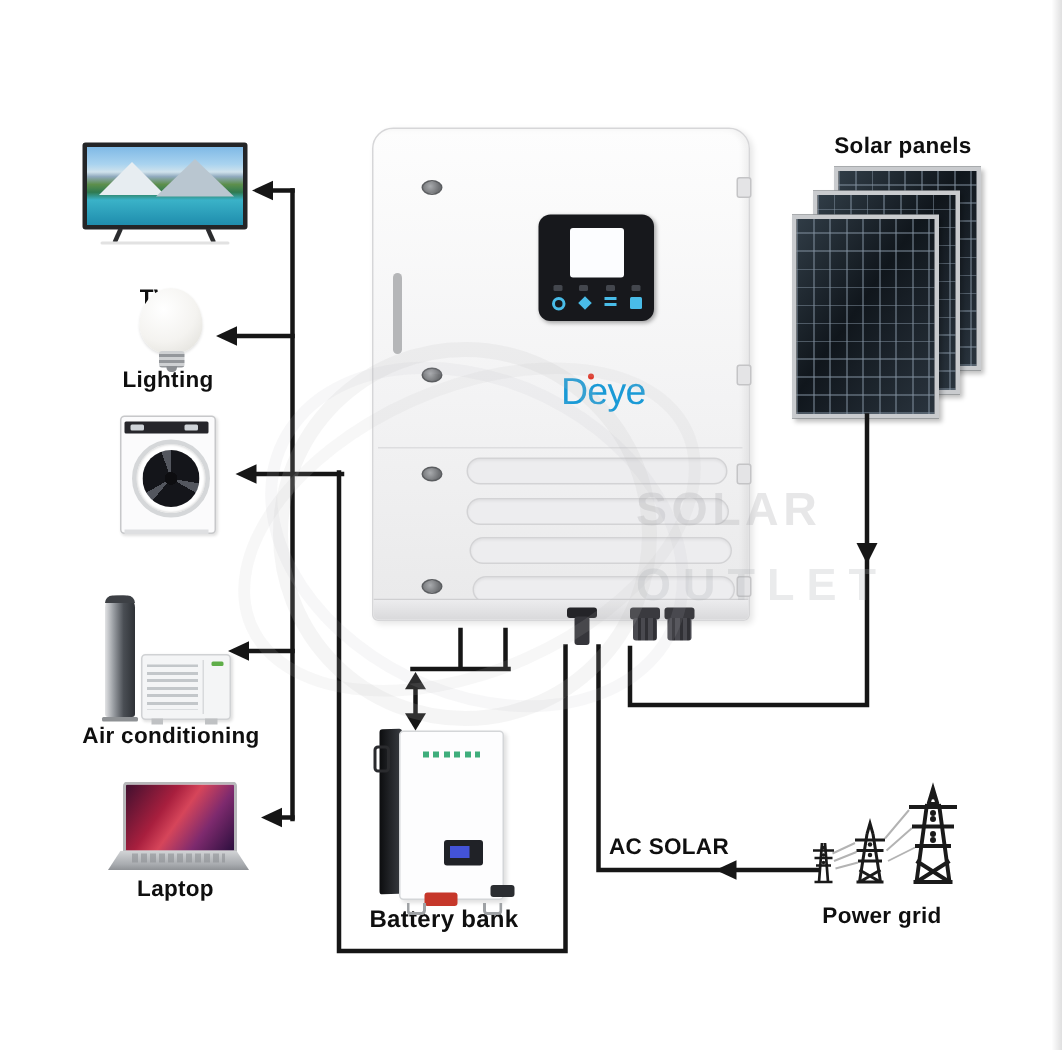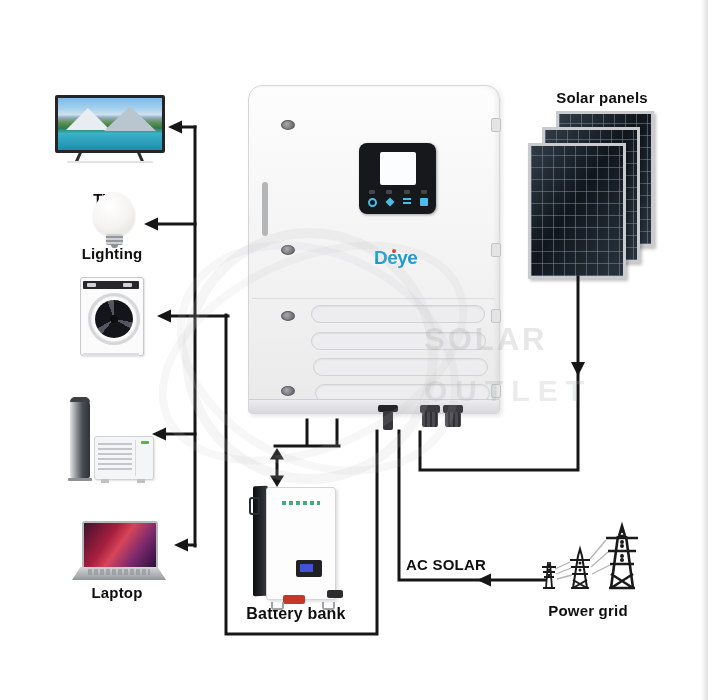--- a/index.html
+++ b/index.html
@@ -79,21 +79,21 @@
     border-radius:8px;box-shadow:1px 1px 3px rgba(0,0,0,.35);}
   .inv-screen{position:absolute;left:21px;top:9px;width:36px;height:33px;background:#fcfdff;border-radius:2px;}
   .inv-btns{position:absolute;left:10px;top:47px;width:58px;display:flex;justify-content:space-between;}
   .inv-btns i{width:6px;height:4px;background:#43464d;border-radius:1px;}
   .inv-icons{position:absolute;left:9px;top:55px;width:60px;display:flex;justify-content:space-between;}
   .inv-icons i{width:8px;height:8px;display:block;}
   .inv-ic1{border:2px solid #49bce8;border-radius:50%;width:5px !important;height:5px !important;}
   .inv-ic2{background:#49bce8;transform:rotate(45deg) scale(.8);}
   .inv-ic3{background:repeating-linear-gradient(180deg,#49bce8 0 2px,transparent 2px 4px);}
   .inv-ic4{background:#49bce8;border-radius:1px;}
-  .inv-brand{position:absolute;left:125px;top:161px;width:56px;font-weight:bold;font-size:19px;
+  .inv-brand{position:absolute;left:125px;top:161px;width:56px;font-weight:normal;font-size:25px;
     color:#1a9ad6;letter-spacing:-.5px;}
   .inv-brand-dot{position:absolute;left:143px;top:163px;width:4px;height:4px;border-radius:50%;background:#e03a2c;}
   .inv-divider{position:absolute;left:3px;top:212px;width:243px;height:1px;background:#dddddf;}
   .inv-vent{position:absolute;height:16px;background:#ededef;border:1px solid #d3d3d5;border-radius:9px;
     box-shadow:inset 0 1px 2px rgba(0,0,0,.06);}
   .inv-bottom{position:absolute;left:0;bottom:0;width:100%;height:13px;border-radius:0 0 4px 4px;
     background:linear-gradient(180deg,#ececee,#d9d9db);border-top:1px solid #cfcfd1;}
   
   .conn-cap{position:absolute;z-index:2;border-radius:2px;}
   .conn-body{position:absolute;z-index:2;border-radius:2px;}
@@ -192,20 +192,21 @@
   <div class="abs ac-tower">
     <i class="ac-tower-cap"></i>
       <i class="ac-tower-base"></i>
   </div>
   <div class="abs ac-out">
     <i class="ac-louvers"></i>
       <i class="ac-divider"></i>
       <i class="ac-logo"></i>
       <i class="ac-feet"></i>
   </div>
+  <div class="lbl" style="left:38px;top:483px;width:152px;">Air conditioning</div>
 
   <div class="abs laptop">
     <div class="laptop-screen"></div>
     <div class="laptop-base"></div>
     <i class="laptop-kb"></i>
   </div>
   <div class="lbl" style="left:57px;top:585px;width:120px;">Laptop</div>
 
   <div class="abs inverter">
     <i class="inv-slot"></i>

